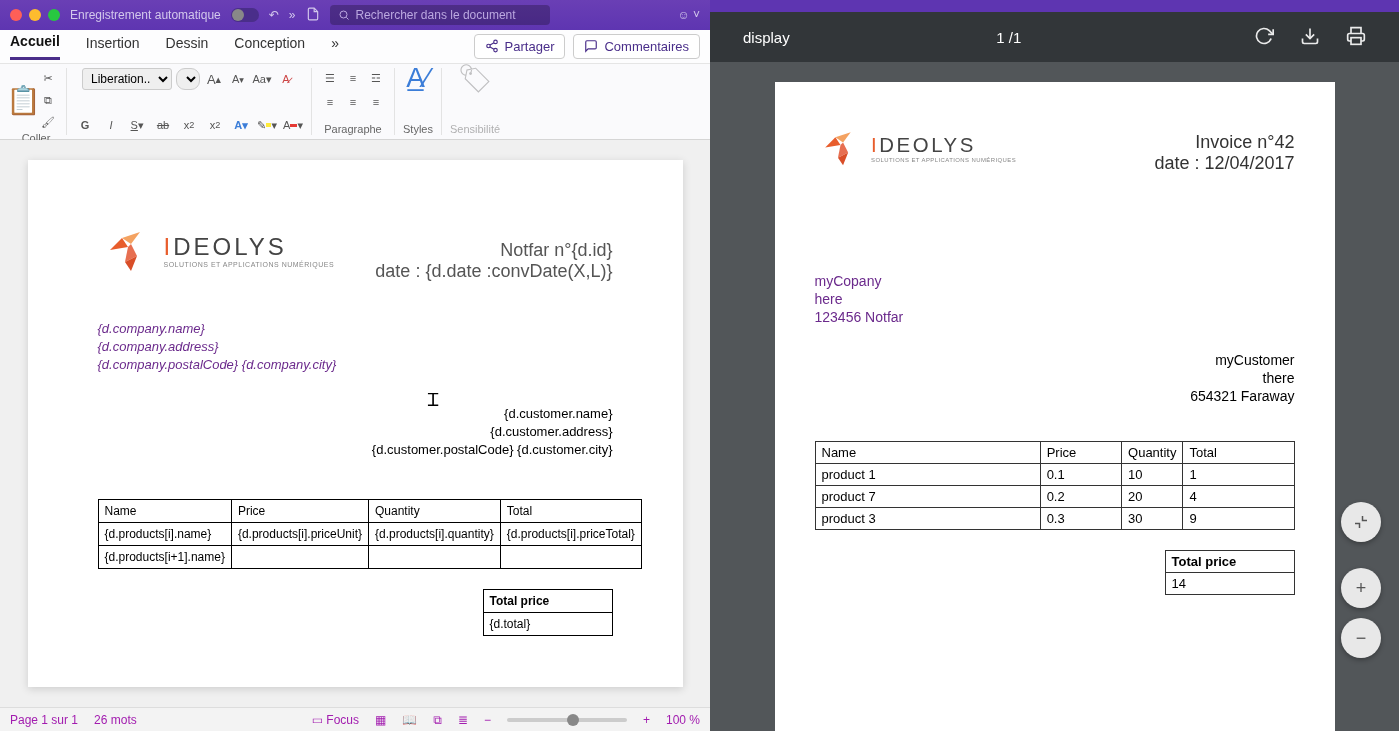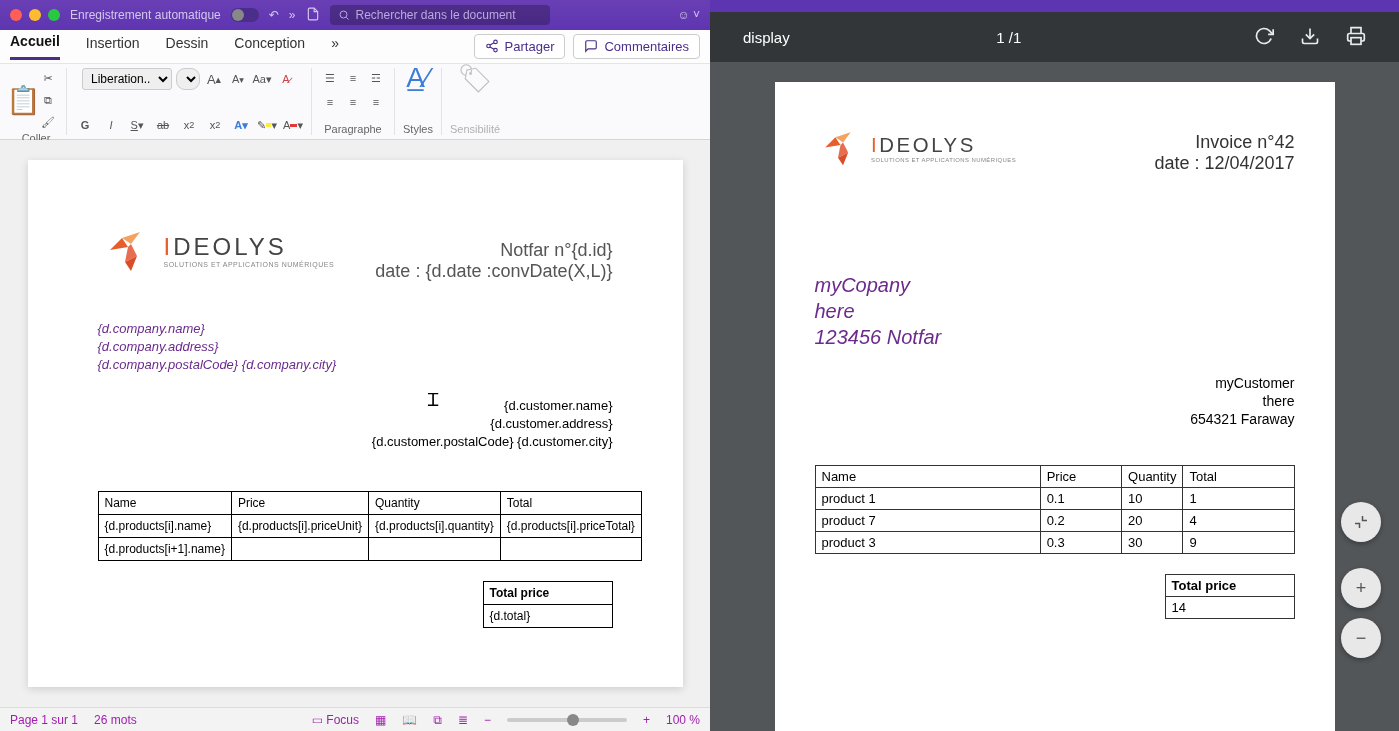--- a/index.html
+++ b/index.html
@@ -43,42 +43,42 @@
 
 .doc-area { flex: 1; background: #f0f0f0; overflow: hidden; display: flex; justify-content: center; padding: 20px; }
 .page { width: 655px; background: #fff; box-shadow: 0 2px 8px rgba(0,0,0,.15); padding: 60px 70px; font-family: "Liberation Serif", "Times New Roman", serif; font-size: 14px; color: #000; position: relative; }
 .logo { display: flex; align-items: center; gap: 6px; }
 .logo svg { width: 60px; height: 60px; }
 .logo-text { font-size: 24px; letter-spacing: 3px; color: #444; }
 .logo-text .i { color: #e85d2c; }
 .logo-sub { font-size: 7px; color: #888; letter-spacing: 0.5px; }
 .header-right { position: absolute; top: 80px; right: 70px; text-align: right; font-size: 18px; color: #555; }
 .placeholders { margin-top: 40px; color: #6b2a8c; font-style: italic; font-size: 13px; line-height: 1.4; }
-.cust { text-align: right; margin-top: 22px; font-size: 13px; line-height: 1.4; }
+.cust { text-align: right; margin-top: 30px; font-size: 13px; line-height: 1.4; }
 .tbl { width: 100%; border-collapse: collapse; margin-top: 40px; font-size: 12px; }
 .tbl td, .tbl th { border: 1px solid #000; padding: 4px 6px; text-align: left; font-weight: normal; }
 .tbl2 { width: 130px; float: right; margin-top: 20px; border-collapse: collapse; font-size: 12px; }
 .tbl2 td { border: 1px solid #000; padding: 4px 6px; }
 .tbl2 .hdr { font-weight: bold; }
 .text-cursor { position:absolute; font-size: 18px; color: #000; }
 
 
 .statusbar { height: 24px; background: #f3f3f3; border-top: 1px solid #ddd; display: flex; align-items: center; padding: 0 10px; font-size: 12px; color: #a21caf; gap: 16px; }
 .statusbar .spacer { flex: 1; }
 .zoom-slider { width: 120px; height: 4px; background: #ccc; border-radius: 2px; position: relative; }
 .zoom-slider::after { content: ''; position: absolute; left: 50%; top: -4px; width: 12px; height: 12px; background: #888; border-radius: 50%; }
 
 
 .pdf-toolbar { height: 50px; background: #323639; display: flex; align-items: center; padding: 0 33px; color: #fff; font-size: 15px; }
 .pdf-toolbar .spacer { flex: 1; }
 .pdf-toolbar .ticon { margin-left: 26px; cursor: pointer; opacity: .9; }
 .pdf-body { flex: 1; background: #525659; display: flex; justify-content: center; padding-top: 20px; position: relative; }
 .pdf-page { width: 560px; background: #fff; padding: 40px 40px; font-family: "Times New Roman", serif; font-size: 14px; position: relative; }
 .pdf-header-right { position: absolute; top: 50px; right: 40px; text-align: right; font-size: 18px; color: #333; }
-.pdf-company { color: #6b2a8c; font-style: italic; font-size: 20px; margin-top: 90px; line-height: 1.3; }
+.pdf-company { color: #6b2a8c; font-size: 14px; margin-top: 90px; line-height: 1.3; }
 .pdf-cust { text-align: right; margin-top: 24px; font-size: 14px; line-height: 1.3; }
 .pdf-tbl { width: 100%; border-collapse: collapse; margin-top: 36px; font-size: 13px; }
 .pdf-tbl td, .pdf-tbl th { border: 1px solid #333; padding: 3px 6px; text-align: left; font-weight: normal; }
 .pdf-tbl2 { width: 130px; float: right; margin-top: 20px; border-collapse: collapse; font-size: 13px; }
 .pdf-tbl2 td { border: 1px solid #333; padding: 3px 6px; }
 .pdf-tbl2 .hdr { font-weight: bold; }
 .fab { position: absolute; right: 18px; width: 40px; height: 40px; background: #e8e8e8; border-radius: 50%; display: flex; align-items: center; justify-content: center; color: #555; font-size: 18px; box-shadow: 0 2px 5px rgba(0,0,0,.3); cursor: pointer; }
 .fab1 { top: 440px; } .fab2 { top: 506px; } .fab3 { top: 556px; }
 </style>
 </head>

